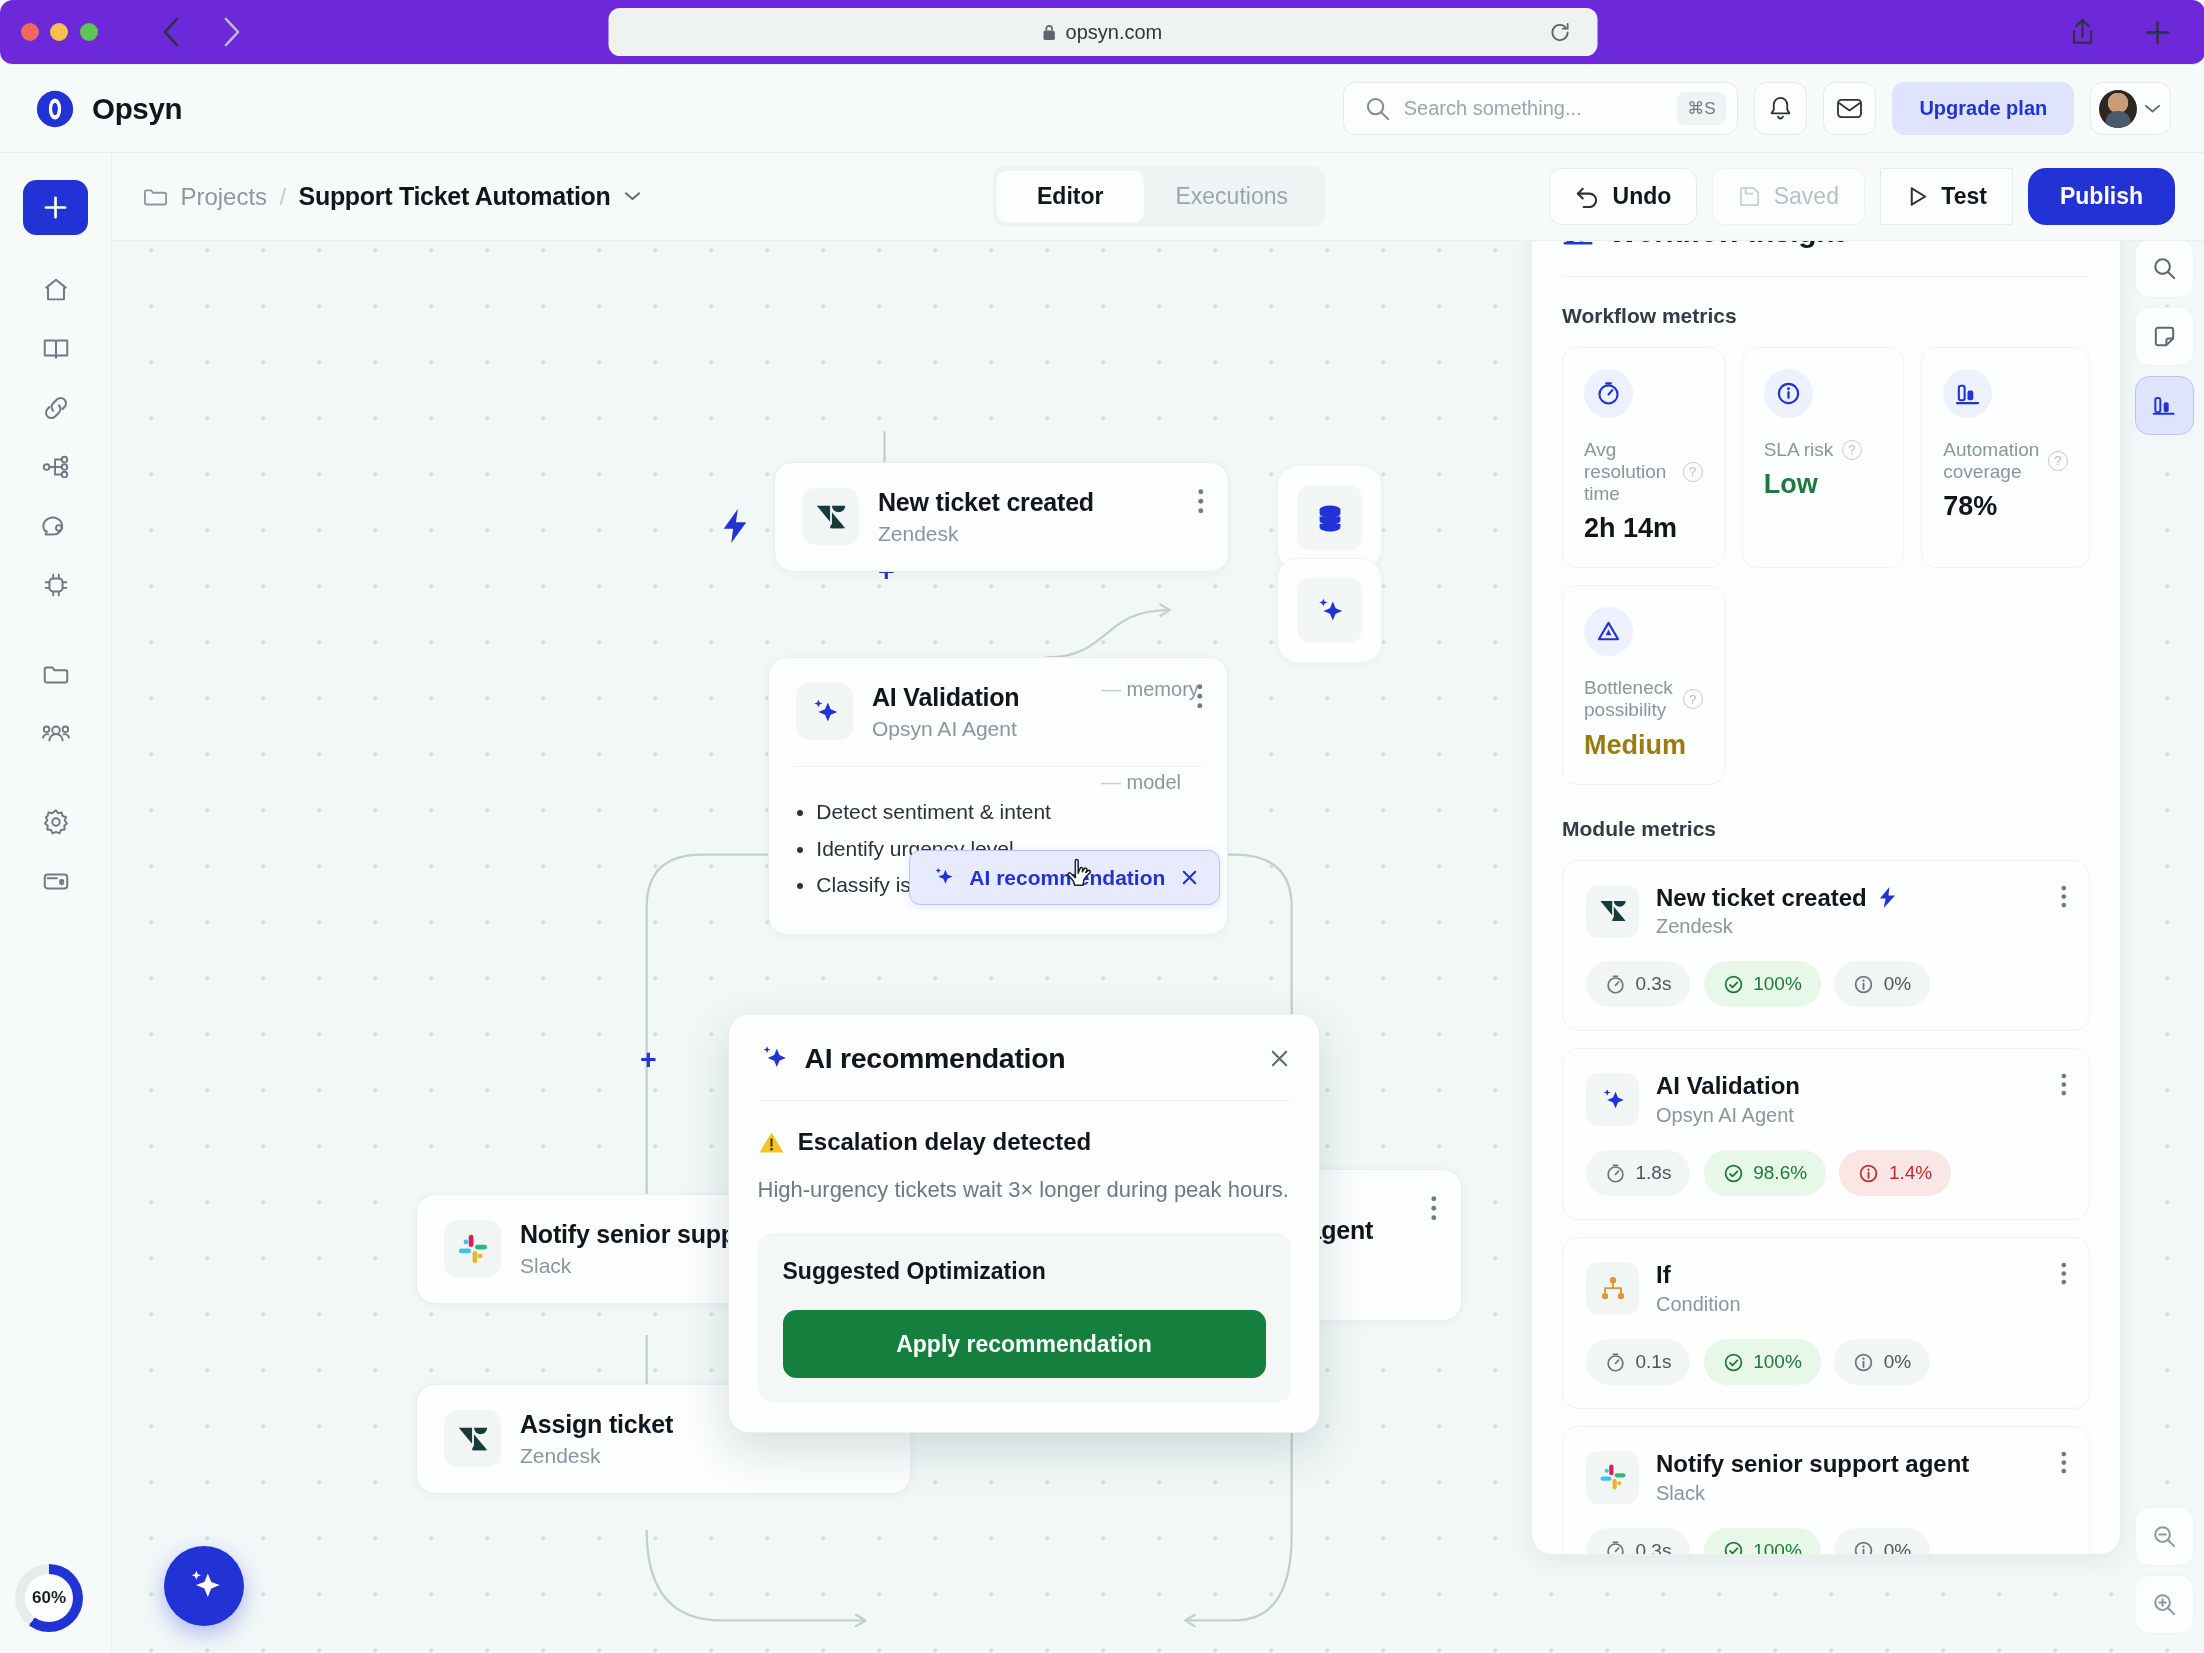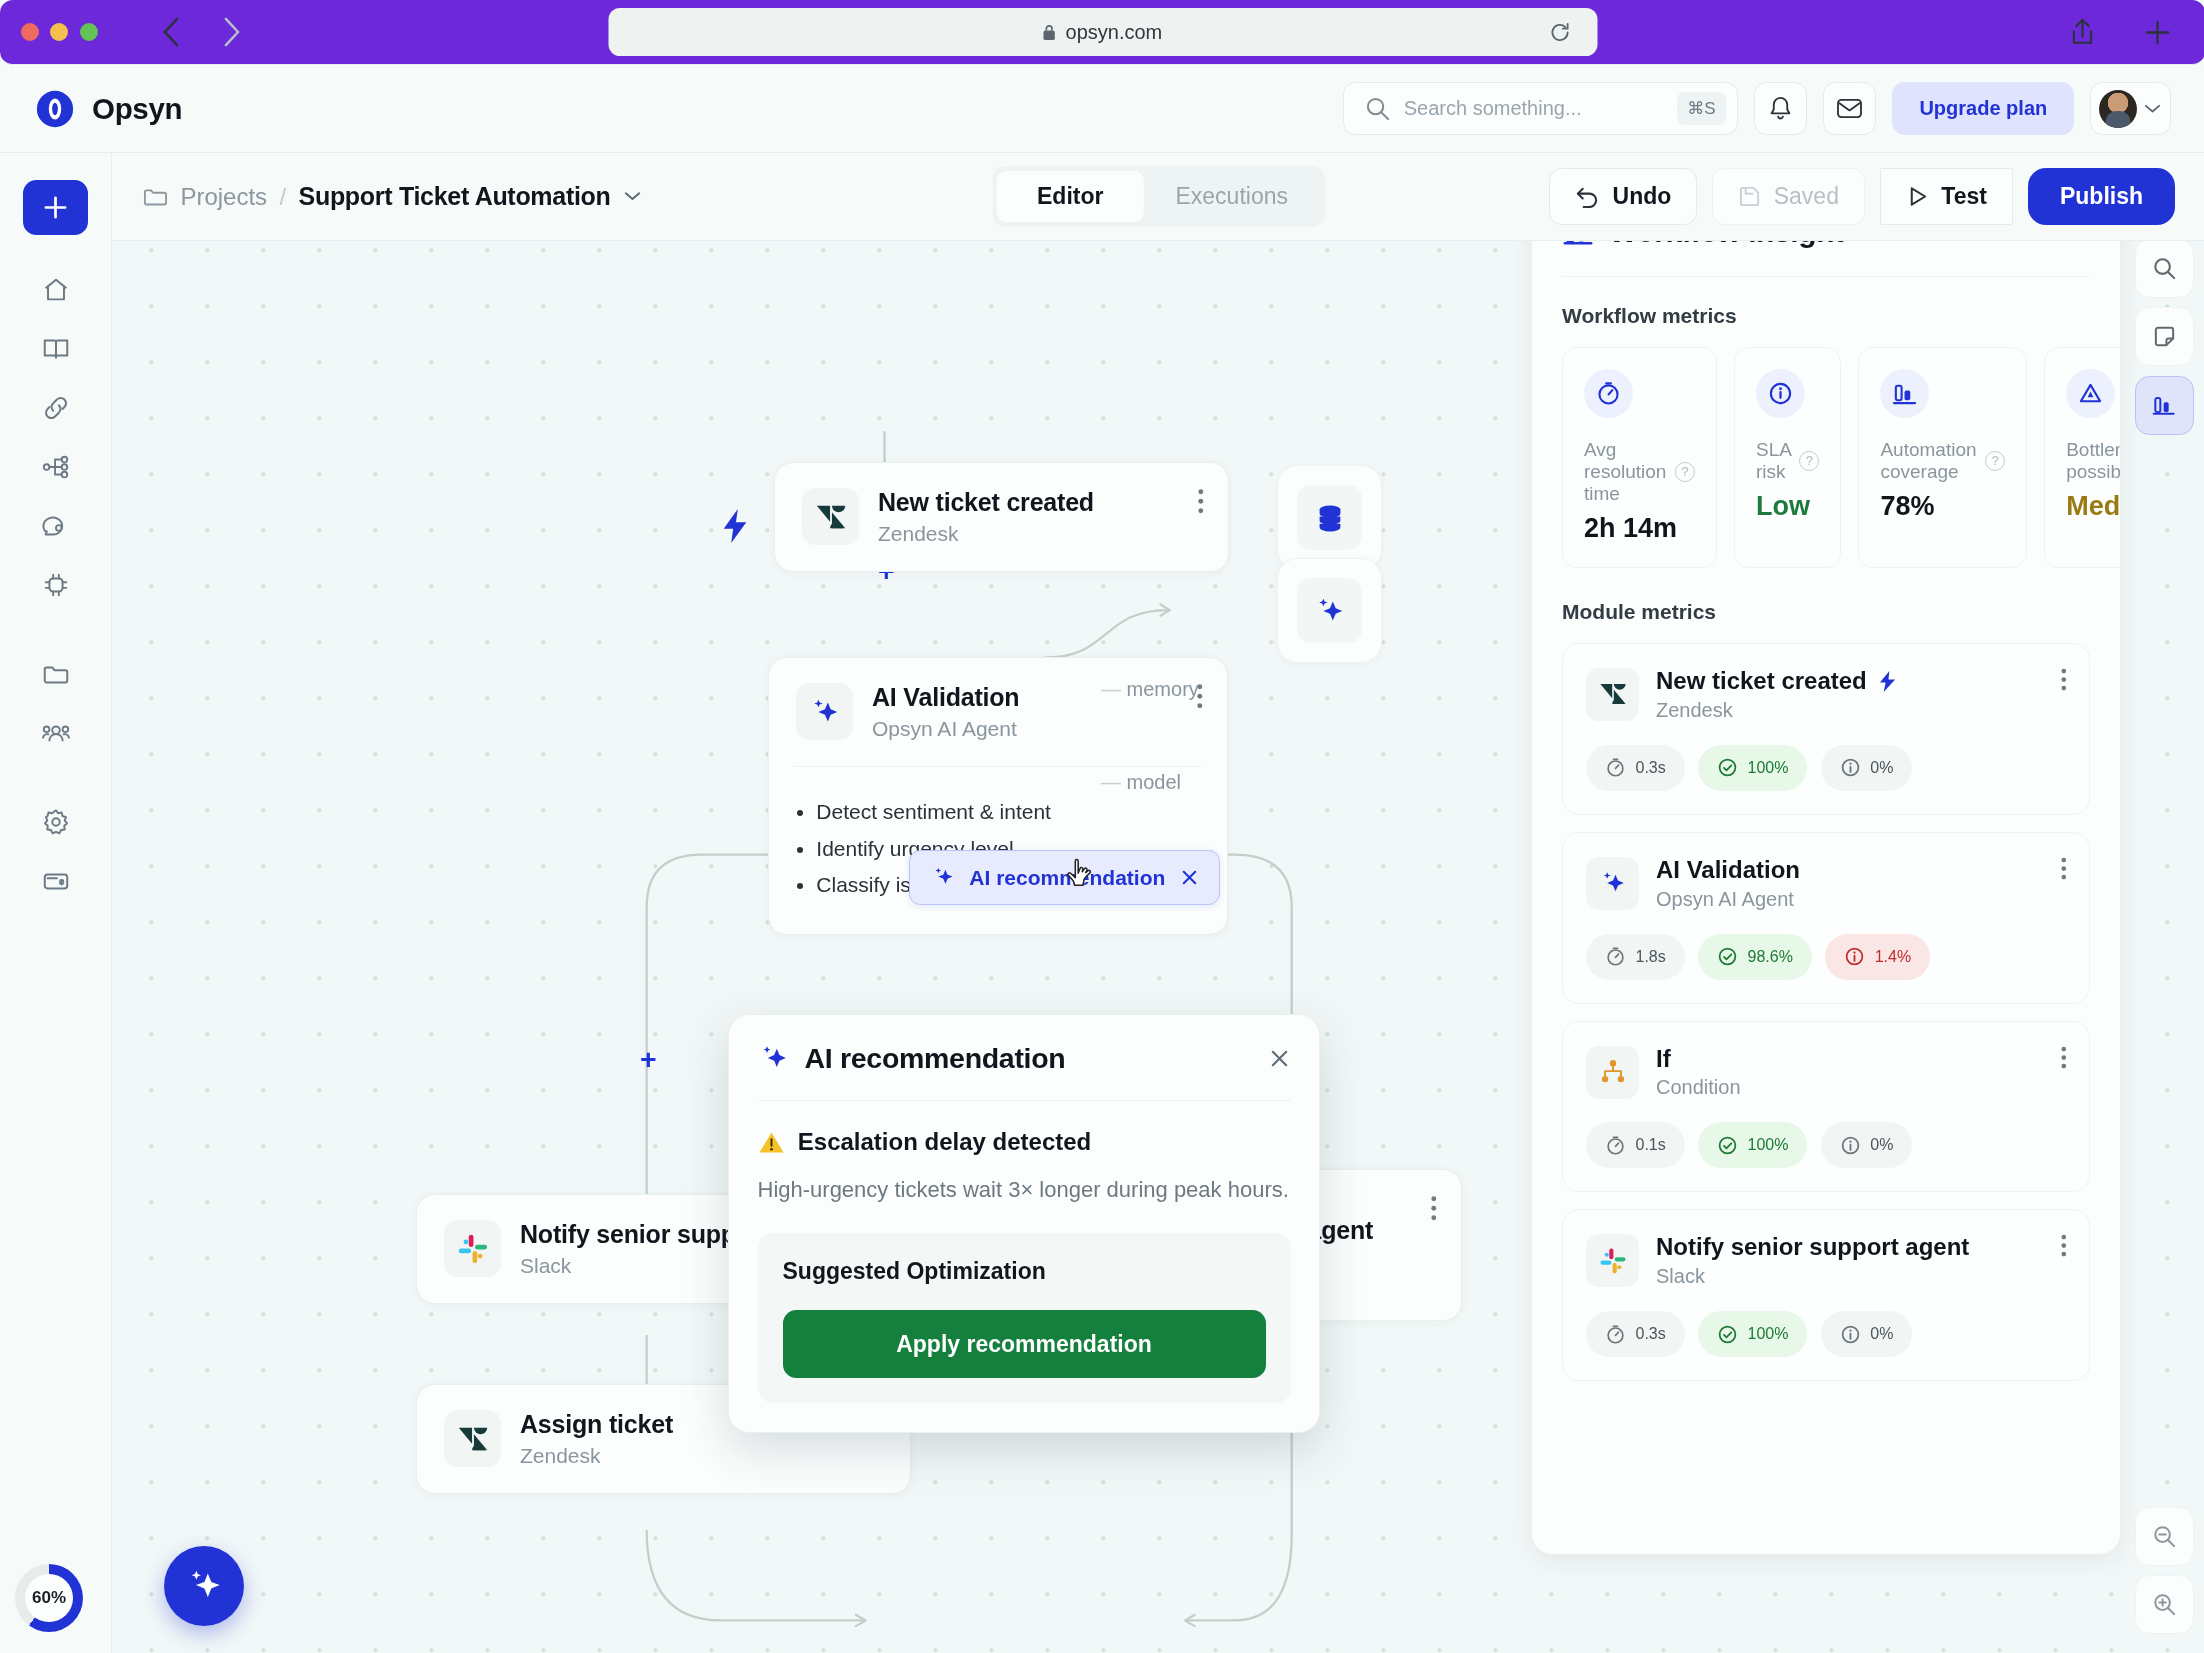--- a/index.html
+++ b/index.html
@@ -193,21 +193,21 @@
     position:absolute; right:84px; top:32px; width:590px; height:1370px;
     background:#fbfefd; border:1px solid #e9f0ef; border-radius:21px;
     box-shadow:0 5.7px 25px rgba(25,45,60,.07);
     padding:28.5px 30px 0 30px; overflow:hidden;
   }
   .ins-head{ display:flex;align-items:center;gap:15px; }
   .ins-title{ font-size:30px;font-weight:700;letter-spacing:-0.4px; }
   .ins-x{ margin-left:auto;color:#5f6a72; }
   .ins-rule{ height:1px;background:#eef3f2;margin:27px 0 0; }
   .sec-label{ font-size:21px;font-weight:700;color:#333b43;margin:27px 0 19px; }
-  .metric-grid{ display:grid;grid-template-columns:1fr 1fr 1fr 1fr;gap:17px; }
+  .metric-grid{ display:grid;grid-template-columns:1fr 1fr 1fr;gap:17px; }
   .metric{
     border:1px solid #eef4f3;border-radius:15px;padding:21px 21px 23px;
     background:#fcfffe;
   }
   .metric .mi{
     width:49px;height:49px;border-radius:50%;background:#edf1fd;
     display:flex;align-items:center;justify-content:center;margin-bottom:21px;
   }
   .metric .ml{ font-size:19px;color:#8a959d;display:flex;align-items:center;gap:8.6px;}
   .metric .mv{ font-size:27px;font-weight:700;margin-top:8.6px; }
@@ -222,21 +222,21 @@
   }
   .mod-head{ display:flex;align-items:center;gap:17px; }
   .mod-logo{ width:53px;height:53px;border-radius:12.4px;background:#f1f6f5;
              display:flex;align-items:center;justify-content:center;flex:none;}
   .mod-name{ font-size:24px;font-weight:700;display:flex;align-items:center;gap:11.4px; }
   .mod-sub{ font-size:20px;color:#8a959d;margin-top:3.8px; }
   .mod-kebab{ position:absolute;right:21px;top:23px;color:#6f7b84; }
   .pills{ display:flex;gap:13.3px;margin-top:23px; }
   .pill{
     height:46px;padding:0 19px;border-radius:23px;background:#f1f5f4;
-    display:flex;align-items:center;gap:9.5px;font-size:16px;color:#4b555c;
+    display:flex;align-items:center;gap:9.5px;font-size:19px;color:#4b555c;
   }
   .pill.ok{ background:#e7f7e8;color:#1d7a36; }
   .pill.err{ background:#fbe6e6;color:#bf2c2c; }
 
   
   .rtools{
     position:absolute; right:11.4px; top:17px; display:flex;flex-direction:column;gap:9.5px;
   }
   .rtool{
     width:59px;height:59px;border-radius:14.3px;background:#fbfefd;border:1px solid #eef4f3;

